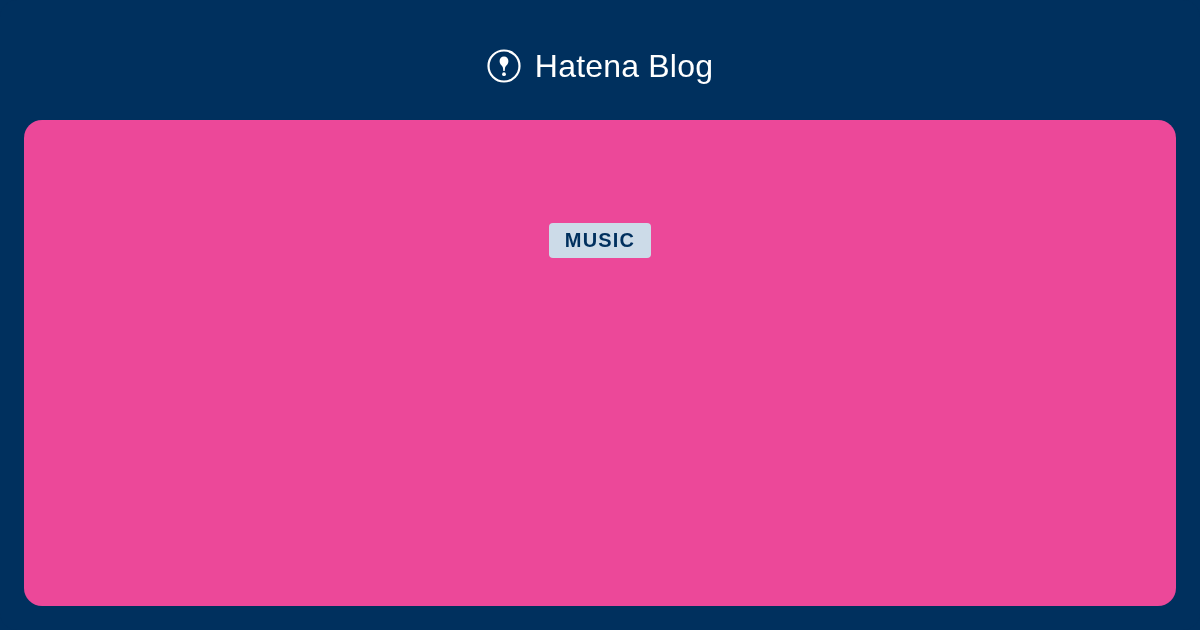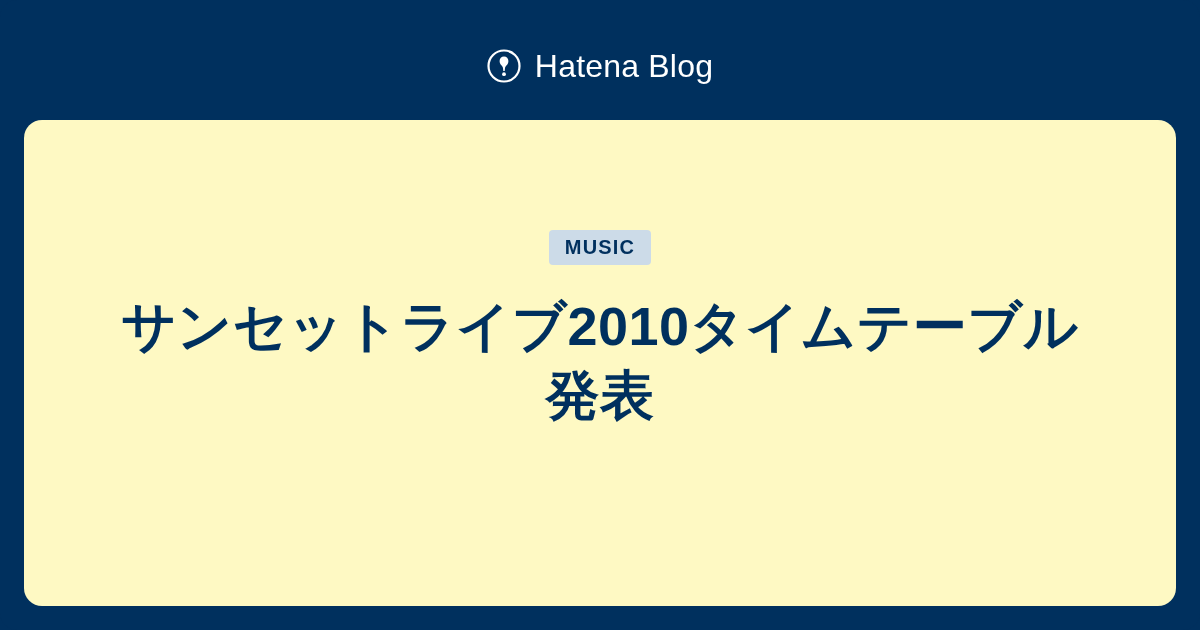--- a/index.html
+++ b/index.html
@@ -47,28 +47,28 @@
     line-height: 34px;
     white-space: nowrap;
   }
   
   .card {
     position: absolute;
     left: 24px;
     top: 120px;
     width: 1152px;
     height: 486px;
-    background: #fef9c3;
+    background: #ec4899;
     border-radius: 18px;
     box-sizing: border-box;
     display: flex;
     flex-direction: column;
     align-items: center;
     justify-content: flex-start;
-    padding: 12px;
+    padding: 5px;
     overflow: hidden;
   }
   .card-inner {
     width: 100%;
     height: 100%;
     position: relative;
   }
   .category-row {
     position: absolute;
     top: 98px;
@@ -133,19 +133,18 @@
     <span class="brand-text">Hatena Blog</span>
   </div>
 
   <div class="card">
     <div class="card-inner">
 
       <div class="category-row">
         <span class="category-badge">MUSIC</span>
       </div>
 
-      <h1 class="entry-title">サンセットライブ2010タイムテーブル発表</h1>
 
 
     </div>
   </div>
 
 </div>
 
 </body></html>

